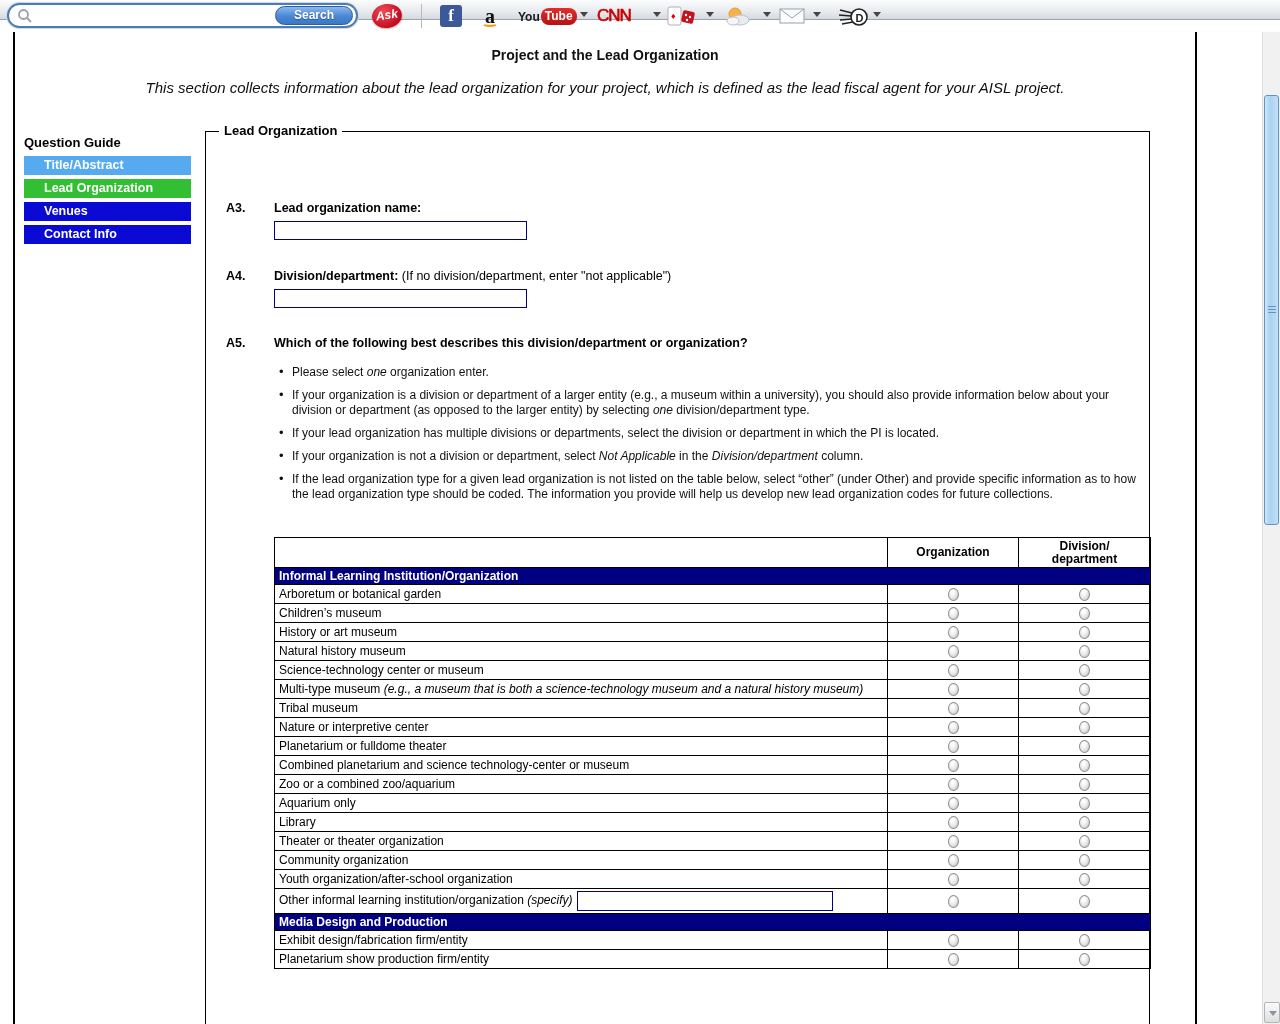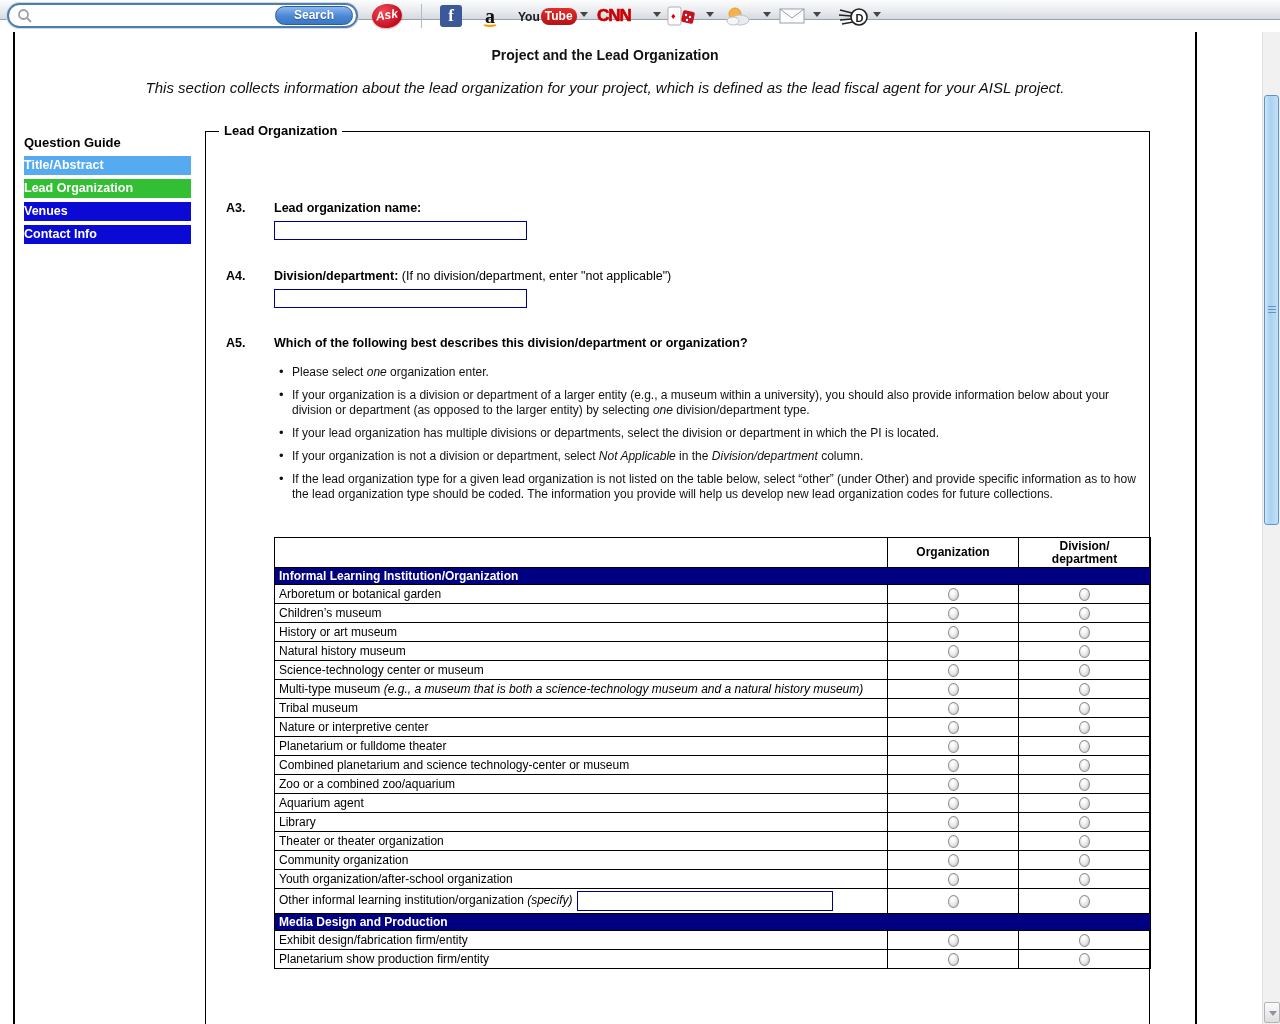--- a/index.html
+++ b/index.html
@@ -34,21 +34,21 @@
     justify-content:center; font-family:"Liberation Serif",serif; }
   .amazon-icon { left:477px; top:4px; width:26px; height:24px; justify-content:center;
     color:#111; font-weight:bold; font-size:20px; font-family:"Liberation Serif",serif;
     flex-direction:column; }
   .amazon-icon .smile { width:16px; height:7px; border:2px solid transparent;
     border-bottom:2px solid #f90; border-radius:50%; margin-top:-8px; }
   .yt-icon { left:518px; top:8px; }
   .yt-you { color:#1a1a1a; font-weight:bold; font-size:12px; }
   .yt-tube { background:linear-gradient(#e52d27,#b31217); color:#fff; font-weight:bold;
     font-size:12px; padding:1px 4px 2px; border-radius:8px; margin-left:1px; }
-  .cnn-icon { left:597px; top:6px; color:#c00; font-weight:700; font-size:17px;
+  .cnn-icon { left:597px; top:6px; color:#c00; font-weight:400; font-size:17px;
     letter-spacing:-1px; -webkit-text-stroke:.6px #c00; }
   .games-icon { left:666px; top:4px; }
   .weather-icon { left:722px; top:5px; }
   .mail-icon { left:779px; top:7px; }
   .dict-icon { left:838px; top:4px; }
   .dd-arrow { position:absolute; top:12px; width:0; height:0; cursor:pointer;
     border-left:4px solid transparent; border-right:4px solid transparent;
     border-top:5px solid #444; }
 
   
@@ -71,21 +71,21 @@
 
   
   .page-title { position:absolute; left:15px; top:47px; width:1180px; text-align:center;
     font-size:14px; font-weight:bold; color:#111; }
   .page-intro { position:absolute; left:15px; top:79px; width:1180px; text-align:center;
     font-size:15px; font-style:italic; color:#111; }
 
   
   .sidebar { position:absolute; left:24px; top:135px; width:167px; }
   .qg-heading { font-size:13px; font-weight:bold; margin-bottom:6px; color:#000; }
-  .qg-item { height:19px; line-height:19px; padding-left:0; margin-bottom:4px;
+  .qg-item { height:19px; line-height:19px; padding-left:20px; margin-bottom:4px;
     color:#fff; font-weight:bold; font-size:12.5px; cursor:pointer;
     white-space:nowrap; overflow:hidden; }
 
   
   .fieldsetbox { position:absolute; left:205px; top:131px; width:945px; height:900px;
     border:1px solid #000; border-bottom:none; }
   .legend { position:absolute; left:13px; top:-9px; background:#fff; padding:0 5px;
     font-size:13px; font-weight:bold; color:#000; }
   .qnum { position:absolute; left:20px; font-weight:bold; font-size:12.5px; }
   .qlabel { position:absolute; left:68px; font-size:12.5px; }
@@ -307,21 +307,21 @@
           <td class="label-cell"><span>Combined planetarium and science technology-center or museum</span></td>
           <td class="radio-cell"><span class="radio"></span></td>
           <td class="radio-cell"><span class="radio"></span></td>
         </tr>
         <tr>
           <td class="label-cell"><span>Zoo or a combined zoo/aquarium</span></td>
           <td class="radio-cell"><span class="radio"></span></td>
           <td class="radio-cell"><span class="radio"></span></td>
         </tr>
         <tr>
-          <td class="label-cell"><span>Aquarium agent</span></td>
+          <td class="label-cell"><span>Aquarium only</span></td>
           <td class="radio-cell"><span class="radio"></span></td>
           <td class="radio-cell"><span class="radio"></span></td>
         </tr>
         <tr>
           <td class="label-cell"><span>Library</span></td>
           <td class="radio-cell"><span class="radio"></span></td>
           <td class="radio-cell"><span class="radio"></span></td>
         </tr>
         <tr>
           <td class="label-cell"><span>Theater or theater organization</span></td>

